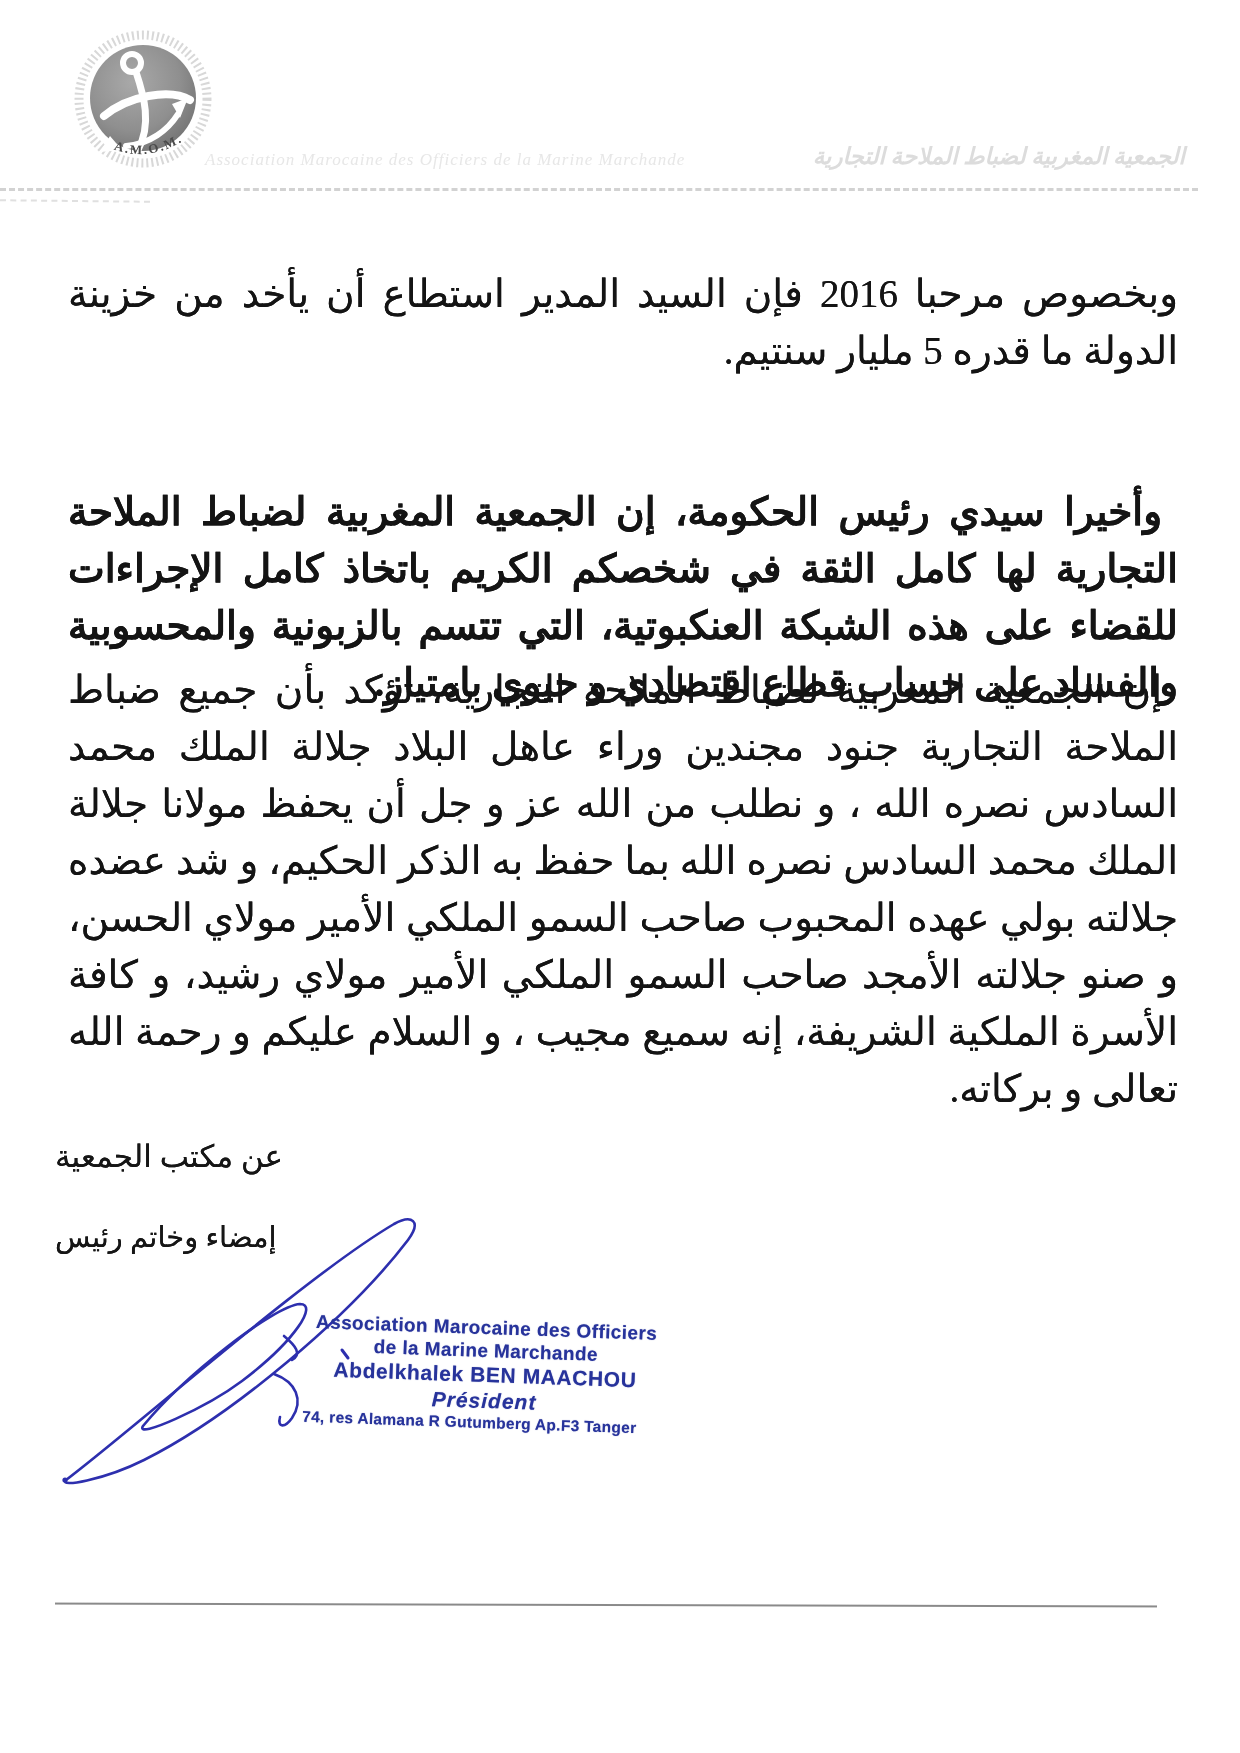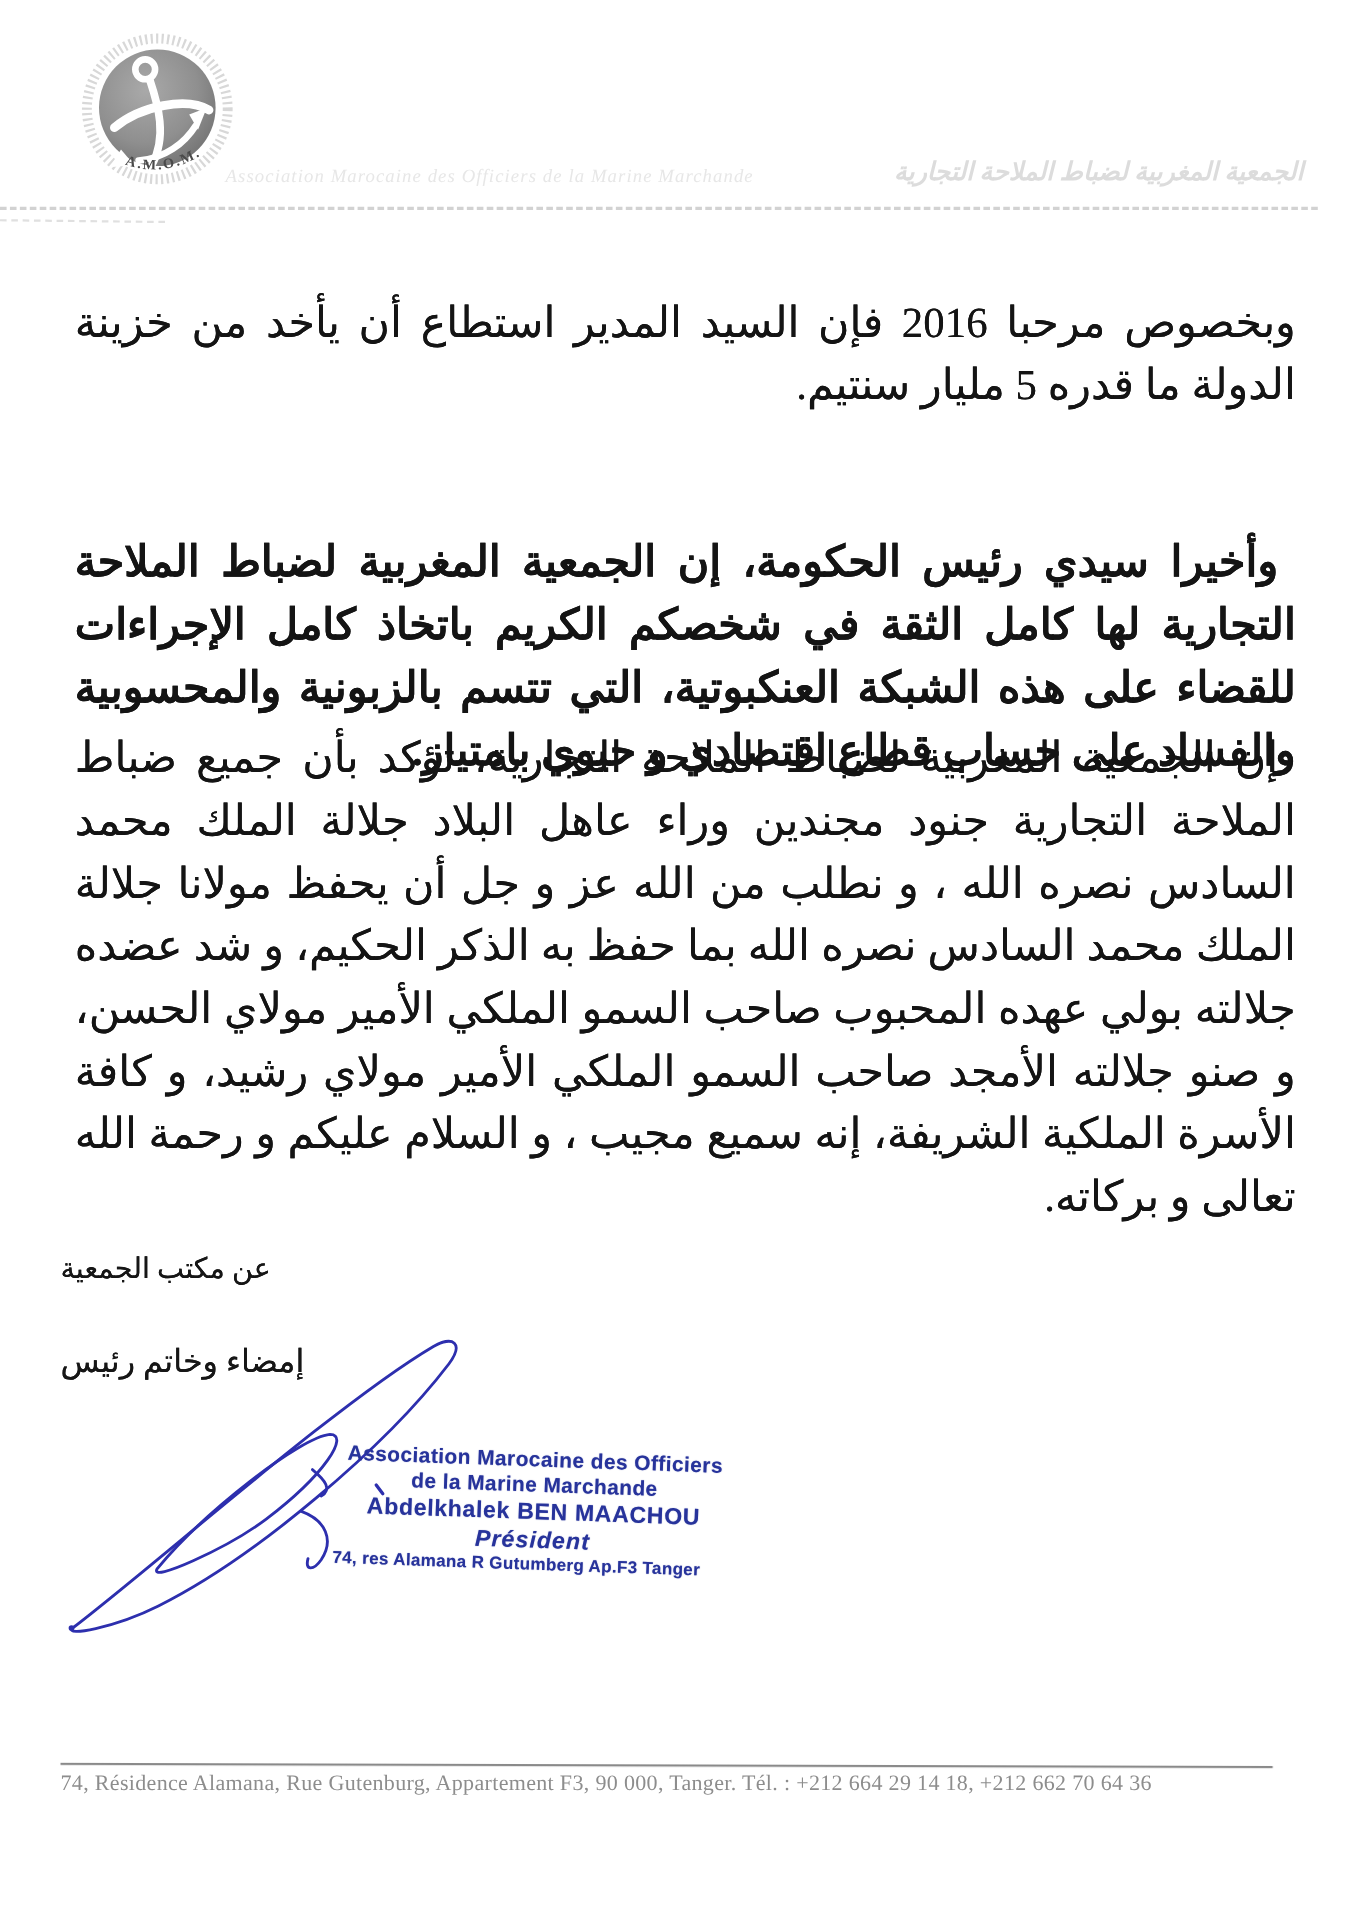--- a/index.html
+++ b/index.html
@@ -40,21 +40,21 @@
     font-size:39px;line-height:57px;color:#141414;
     text-shadow:0 0 .4px #141414;
     font-family:"Liberation Serif","DejaVu Serif",serif;
   }
   .p1{top:226px;}
   .p2{top:444px;text-indent:16px;font-weight:bold;}
   .p3{top:622px;text-indent:16px;}
   
   .sig-office{
     position:absolute;left:55px;top:1138px;direction:rtl;
-    font-size:26px;color:#161616;letter-spacing:1px;
+    font-size:31px;color:#161616;letter-spacing:1px;
     text-shadow:0 0 .4px #161616;
   }
   .sig-caption{
     position:absolute;left:55px;top:1220px;direction:rtl;
     font-size:29px;color:#161616;letter-spacing:1px;
     text-shadow:0 0 .4px #161616;
   }
   .sig-svg{position:absolute;left:46px;top:1188px;width:430px;height:305px;}
   
   .stamp{
@@ -148,15 +148,14 @@
 
   <div class="stamp">
     <div class="stamp-l1">Association Marocaine des Officiers</div>
     <div class="stamp-l2">de la Marine Marchande</div>
     <div class="stamp-l3">Abdelkhalek BEN MAACHOU</div>
     <div class="stamp-l4">Président</div>
     <div class="stamp-l5">74, res Alamana R Gutumberg Ap.F3 Tanger</div>
   </div>
 
   <div class="footer-sep"></div>
-  <div class="footer-address">74, Résidence Alamana, Rue Gutenburg, Appartement F3, 90 000, Tanger. Tél. : +212 664 29 14 18, +212 662 70 64 36</div>
 
 </div>
 
 </body></html>

